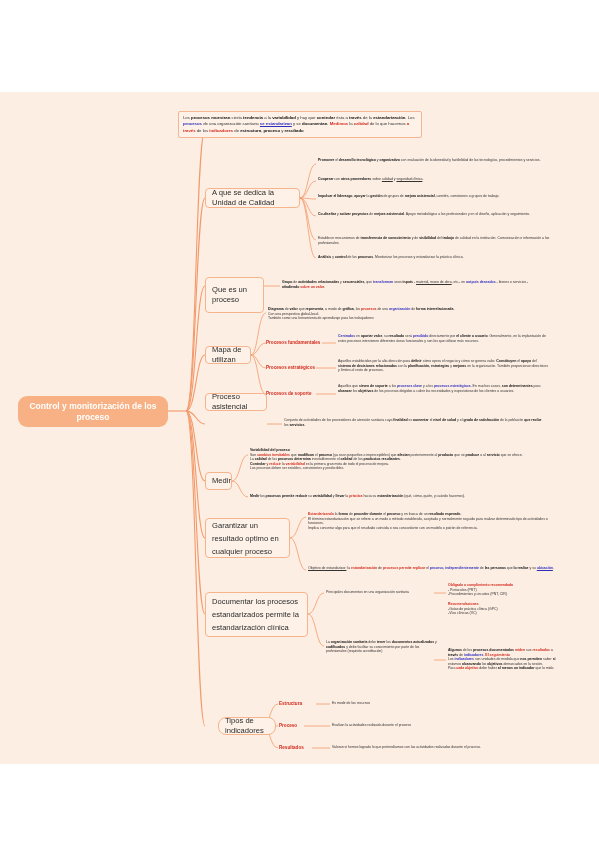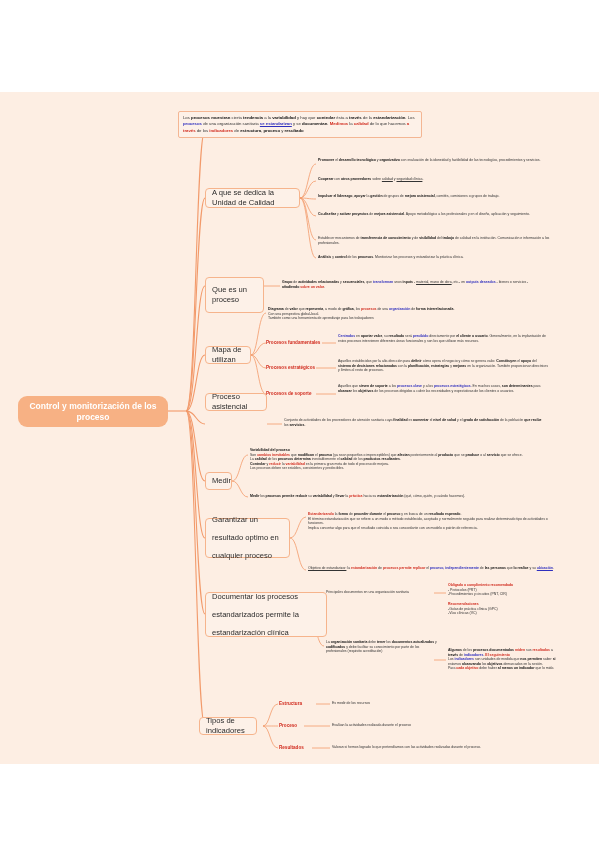--- a/index.html
+++ b/index.html
@@ -56,21 +56,21 @@
     background: #fdf1e8;
     border: 1px solid #f6b48c;
     border-radius: 4px;
     color: #2b2b2b;
     font-size: 7.6px;
     line-height: 10px;
     display: flex;
     align-items: center;
     padding: 3px 6px;
   }
-  .branch.multiline { line-height: 18px; }
+  .branch.multiline { line-height: 13px; }
   
   .sublabel {
     font-size: 4.6px;
     font-weight: bold;
     line-height: 6px;
     white-space: nowrap;
   }
   .sublabel.red    { color: #d12b1e; }
   
   .para {
@@ -263,21 +263,21 @@
     <span class="rd">Estandarizando</span> la <b>forma</b> de <b>proceder durante</b> el <b>proceso</b> y en busca de un <b>resultado esperado</b>.<br>
     El término estandarización que se refiere a un modo o método establecido, aceptado y normalmente seguido para realizar determinado tipo
     de actividades o funciones.<br>
     Implica concertar algo para que el resultado coincida o sea concordante con un modelo o patrón de referencia.
   </div>
   <div class="node para" style="left:308px; top:566px; width:246px;">
     <span class="u">Objetivo de estandarizar:</span> la <span class="rd">estandarización</span> de <span class="rd">procesos permite replicar</span> el <span class="bl">proceso, independientemente</span> de <b>las personas</b> que <b>lo realice</b> y su
     <span class="blh">ubicación</span>.
   </div>
 
-  <div class="node branch multiline" style="left:205px; top:592px; width:122px; height:45px;">
+  <div class="node branch multiline" style="left:205px; top:592px; width:103px; height:45px;">
     <span>Documentar los procesos estandarizados permite la estandarización clínica</span>
   </div>
   <div class="node para" style="left:326px; top:590px; width:110px;">
     Principales documentos en una organización sanitaria
   </div>
 
   <div class="node para" style="left:448px; top:583px; width:110px;">
     <span class="rdh">Obligado o cumplimiento recomendada</span><br>
     - Protocolos (PRT)<br>
     -Procedimientos y circuitos (PNT, CIR)
@@ -296,21 +296,21 @@
 
   <div class="node para" style="left:448px; top:648px; width:112px;">
     <b>Algunos</b> de los <b>procesos documentados</b> <span class="rd">miden</span> sus <span class="rd">resultados</span> a
     <b>través</b> de <span class="bl">indicadores</span>. <span class="rd">El seguimiento</span><br>
     Los <span class="bl">indicadores</span> son unidades de medida que <b>nos permiten</b>
     saber <b>si</b> estamos <b>alcanzando</b> los <b>objetivos</b> demarcados en la sesión.<br>
     Para <span class="rd">cada objetivo</span> debe haber <b>al menos un indicador</b> que lo
     mida
   </div>
 
-  <div class="node branch" style="left:199px; top:717px; width:58px; height:18px;">
+  <div class="node branch" style="left:218px; top:717px; width:58px; height:18px;border-radius:8px;">
     <span>Tipos de indicadores</span>
   </div>
 
   <div class="node sublabel red" style="left:279px; top:701px;">Estructura</div>
   <div class="node para" style="left:332px; top:701px; width:200px;">Es medir de los recursos</div>
 
   <div class="node sublabel red" style="left:279px; top:723px;">Proceso</div>
   <div class="node para" style="left:332px; top:723px; width:200px;">Evalúan la actividades realizada durante el proceso</div>
 
   <div class="node sublabel red" style="left:279px; top:745px;">Resultados</div>

